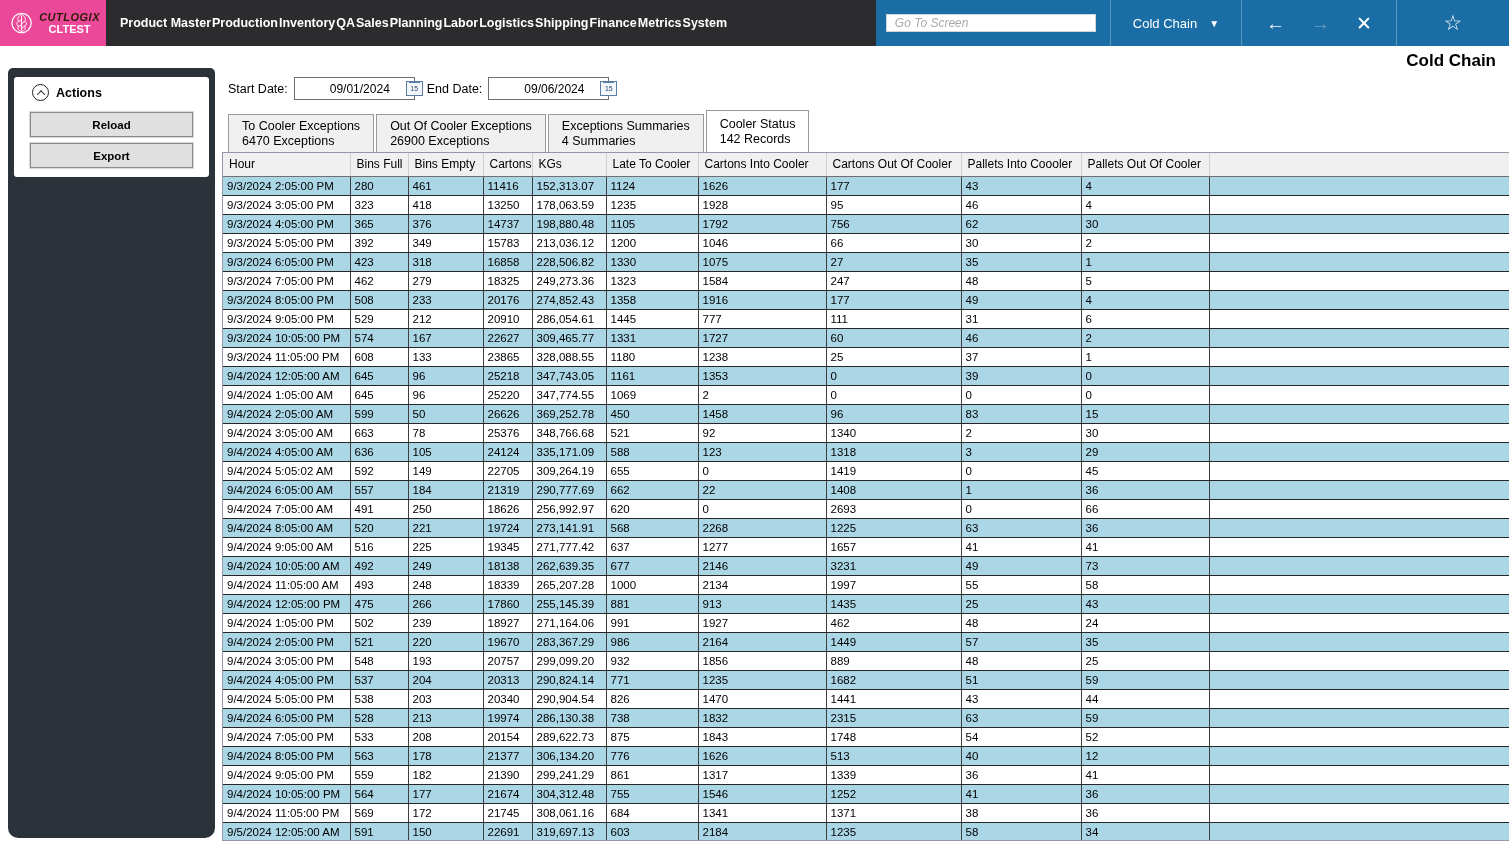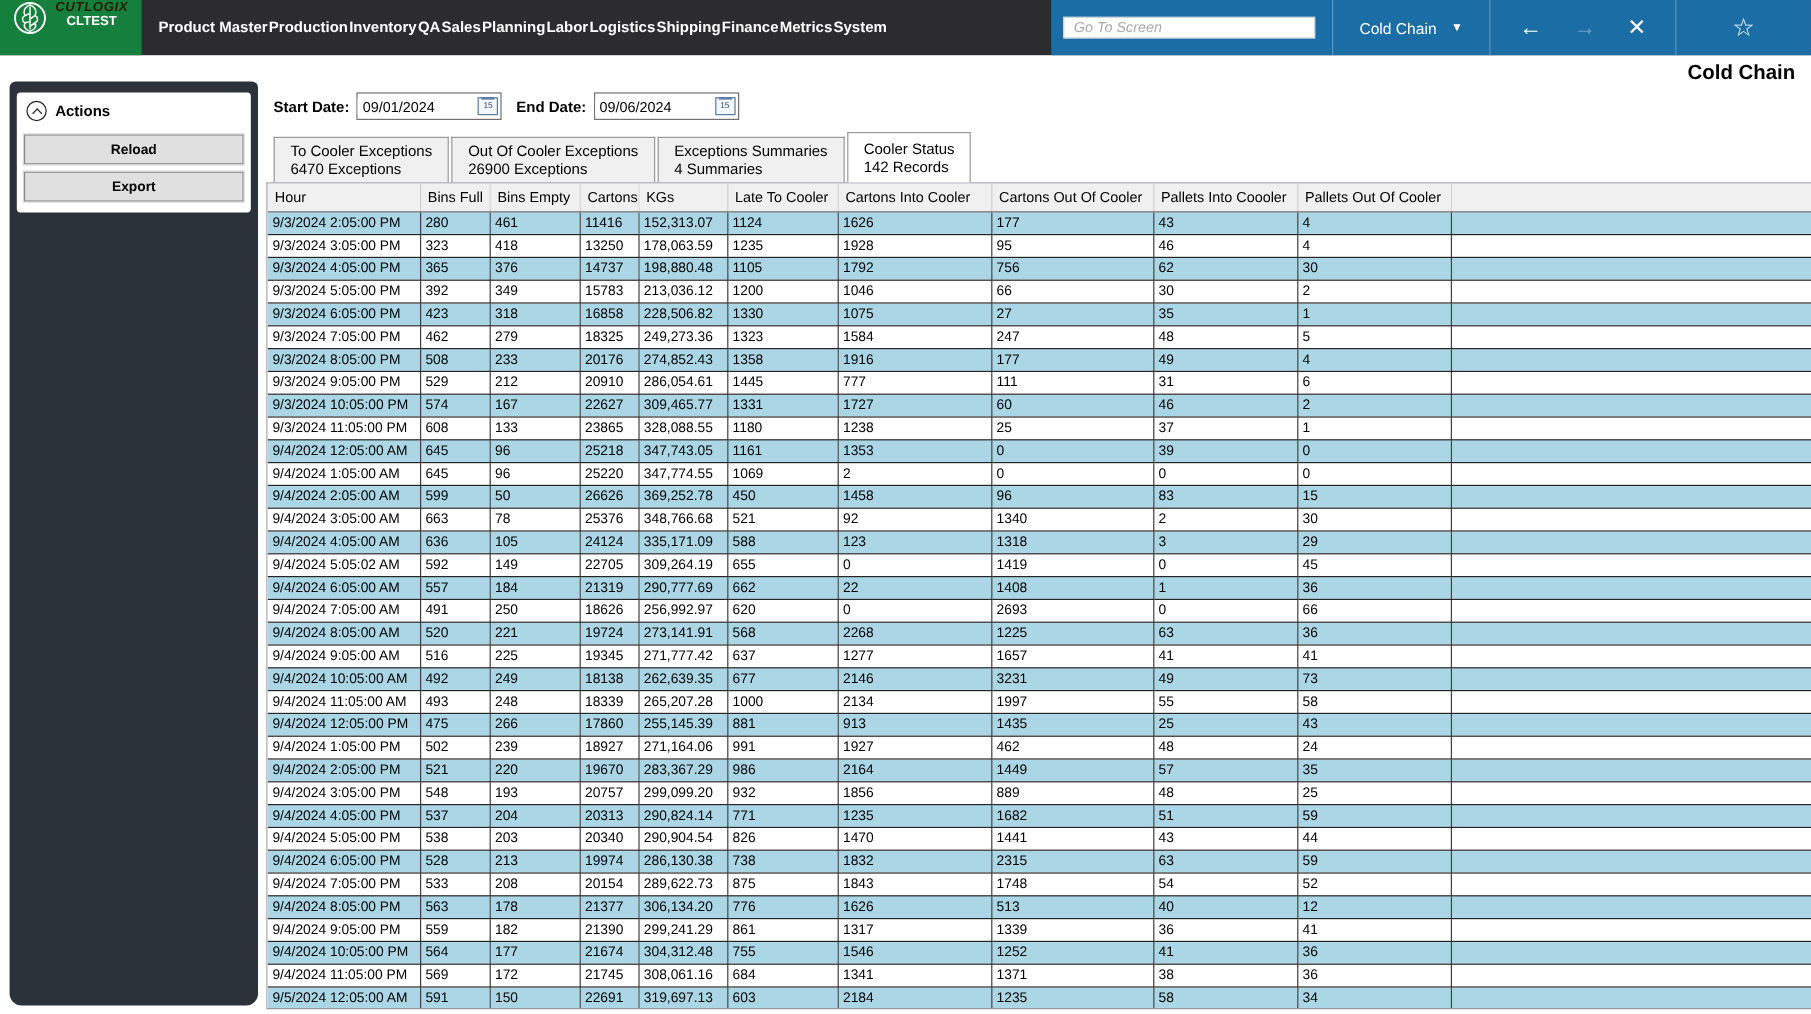--- a/index.html
+++ b/index.html
@@ -2,22 +2,22 @@
 <html><head>
 <meta charset="utf-8">
 <style>
   * { margin:0; padding:0; box-sizing:border-box; }
   html,body { width:1509px; height:845px; overflow:hidden; background:#ffffff;
               font-family:"Liberation Sans", sans-serif; }
 
   
   .topbar { position:absolute; left:0; top:0; width:1509px; height:46px;
             background:#2c2c2f; display:flex; align-items:stretch; }
-  .logo-block { width:118px; height:46px; background:#15803d; display:flex;
-                padding:0 6px 0 10px; flex:none; }
+  .logo-block { width:106px; height:46px; background:#ec4899; display:flex;
+                align-items:center; padding:0 6px 0 10px; flex:none; }
   .logo-text { margin-left:6px; line-height:1.1; text-align:center; }
   .logo-brand { font-size:11px; font-weight:bold; font-style:italic; color:#2b1d05;
                 letter-spacing:0.5px; display:block; }
   .logo-env { font-size:11px; font-weight:bold; color:#ffffff; display:block; }
   .nav { display:flex; align-items:center; gap:1px; padding-left:14px; flex:1; }
   .nav-item { color:#ffffff; font-size:12.5px; font-weight:bold; cursor:pointer; white-space:nowrap; }
   .blue-zone { background:#1a6da5; height:46px; display:flex; align-items:center; flex:none; }
   .goto-input { width:210px; height:18px; margin:0 14px 0 10px; border:1px solid #cfd6dc;
                 background:#fff; font-size:12px; font-style:italic; padding:0 8px;
                 font-family:"Liberation Sans", sans-serif; color:#333; }
@@ -32,36 +32,36 @@
   .star-wrap { display:flex; align-items:center; justify-content:center; flex:1; }
   .star { color:#ffffff; font-size:21px; cursor:pointer; }
 
   
   .page-title { position:absolute; top:51px; right:13px; font-size:17px; font-weight:bold; color:#000; }
 
   
   .sidebar { position:absolute; left:8px; top:68px; width:207px; height:770px;
              background:#2b323a; border-radius:5px 5px 10px 10px; }
   .actions-card { position:absolute; left:6px; top:9px; right:6px; height:100px;
-                  background:#ffffff; border-radius:3px; padding:5px 6px; }
+                  background:#ffffff; border-radius:3px; padding:5px 16px; }
   .actions-head { display:flex; align-items:center; gap:7px; padding:2px 2px 5px 2px; }
   .circ-icon { width:17px; height:17px; border:1.4px solid #222; border-radius:50%;
                display:flex; align-items:center; justify-content:center; cursor:pointer; flex:none; }
   .circ-icon .chev-up { width:6px; height:6px; border-left:1.6px solid #222; border-top:1.6px solid #222;
                         transform:rotate(45deg) translate(1px,1px); }
   .actions-title { font-size:12.5px; font-weight:bold; color:#000; }
   .side-btn { display:block; width:100%; height:25px; margin-top:6px; background:#e0e0e0;
               border:1px solid #8a8a8a; outline:1px solid #d8d8d8; font-size:11.5px; font-weight:bold;
               color:#000; cursor:pointer; font-family:"Liberation Sans", sans-serif; }
 
   
   .filters { position:absolute; left:228px; top:77px; display:flex; align-items:center; }
-  .f-label { font-size:12.5px; font-weight:bold; color:#000; margin-right:6px; }
+  .f-label { font-size:12.5px; font-weight:normal; color:#000; margin-right:6px; }
   .date-box { width:121px; height:23px; border:1px solid #707070; background:#fff;
-              display:flex; align-items:center; margin-right:12px; }
+              display:flex; align-items:center; margin-right:12px;padding-left:31px; }
   .date-box input { border:none; outline:none; flex:1; font-size:12px; padding:0 4px; width:80px;
                     font-family:"Liberation Sans", sans-serif; color:#000; }
   .cal-icon { width:17px; height:15px; border:1px solid #5a7ca5; background:#f3f6fa; margin-right:2px;
               font-size:7px; color:#2a4a75; text-align:center; line-height:13px; position:relative;
               cursor:pointer; flex:none; }
   .cal-icon::before { content:""; position:absolute; top:-1px; left:2px; right:2px; height:2px; background:#5a7ca5; }
 
   
   .tabs { position:absolute; left:228px; top:110px; display:flex; align-items:flex-end; height:42px; }
   .tab { background:#f0f0f0; border:1px solid #9a9a9a; border-bottom:none; padding:4px 13px 5px 13px;

